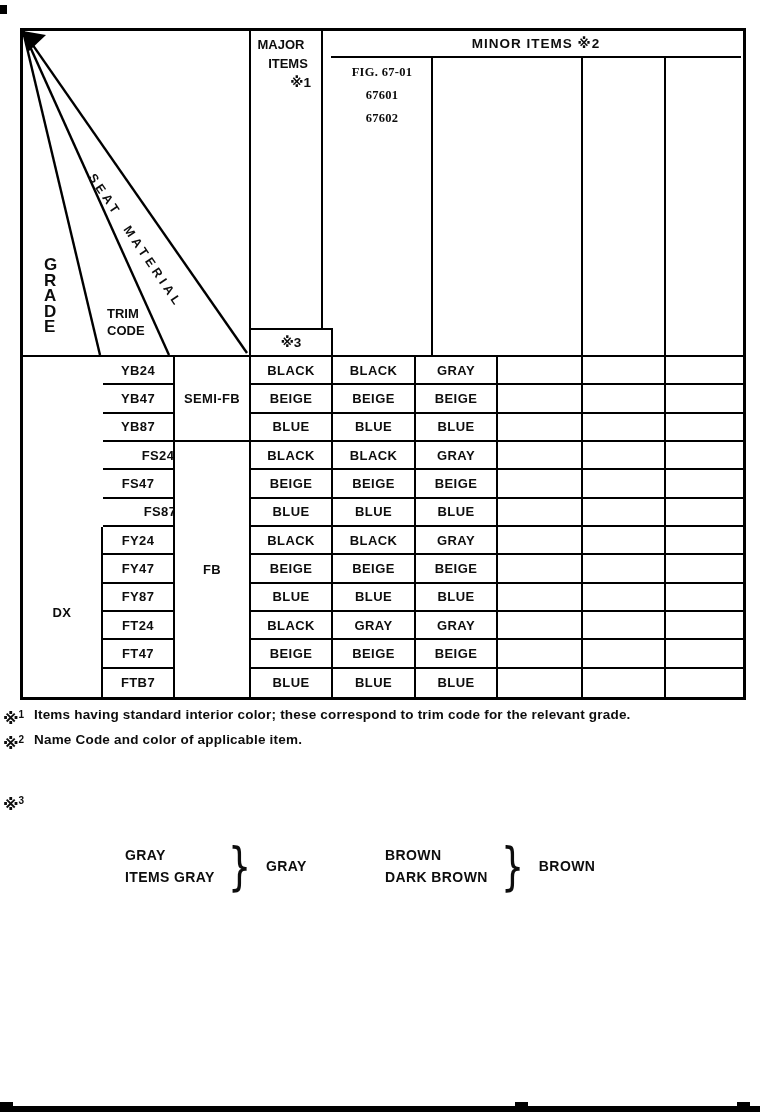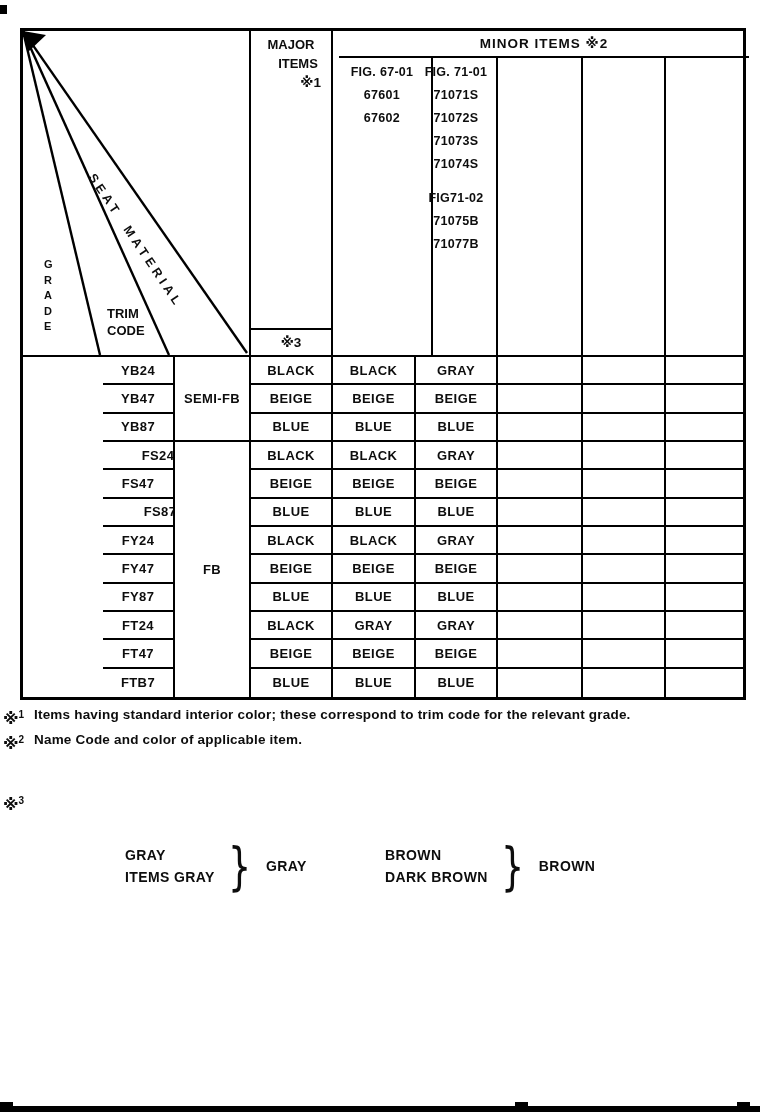--- a/index.html
+++ b/index.html
@@ -12,40 +12,40 @@
   
   .corner-blob{position:absolute;left:0;top:5px;width:7px;height:9px;background:#000;}
   .bottom-bar{position:absolute;left:0;top:1106px;width:760px;height:6px;background:#000;}
   .nub{position:absolute;top:1102px;width:13px;height:10px;background:#000;}
   
   .trim-table{position:absolute;left:20px;top:28px;width:726px;height:672px;border:3px solid #000;}
   .trim-table .inner{position:absolute;left:0;top:0;width:720px;height:666px;}
   
   .cell-corner{position:absolute;left:0;top:0;width:228px;height:324px;border-right:2px solid #000;}
   .cell-corner svg{position:absolute;left:0;top:0;}
-  .grade-label{position:absolute;left:21px;top:226px;width:13px;font-weight:bold;font-size:11px;
+  .grade-label{position:absolute;left:21px;top:226px;width:13px;font-weight:bold;font-size:17px;
     line-height:15.5px;word-break:break-all;letter-spacing:0;}
   .trimcode-label{position:absolute;left:84px;top:274px;width:50px;font-weight:bold;font-size:13px;line-height:17px;}
   .seatmat-label{position:absolute;left:74px;top:140px;transform:rotate(56deg);transform-origin:0 0;
     font-weight:bold;font-size:12.5px;letter-spacing:4px;word-spacing:7px;white-space:nowrap;}
   
-  .cell-major{position:absolute;left:228px;top:0;width:82px;height:297px;border-right:2px solid #000;
+  .cell-major{position:absolute;left:218px;top:0;width:82px;height:297px;border-right:2px solid #000;
     font-weight:bold;font-size:13px;line-height:19px;padding-top:4px;}
   .mj1{text-align:center;}
   .mj2{text-align:center;padding-left:14px;}
   .mj3{text-align:right;padding-right:10px;font-size:13.5px;}
   .cell-note3{position:absolute;left:228px;top:297px;width:82px;height:27px;border-top:2px solid #000;
     border-right:2px solid #000;font-weight:bold;font-size:13.5px;text-align:center;line-height:25px;}
   
-  .minor-banner{position:absolute;left:316px;top:0;width:410px;height:27px;border-bottom:2px solid #000;
+  .minor-banner{position:absolute;left:308px;top:0;width:410px;height:27px;border-bottom:2px solid #000;
     font-weight:bold;font-size:13.5px;text-align:center;line-height:26px;letter-spacing:1px;}
   
   .figcol{position:absolute;top:27px;height:297px;border-right:2px solid #000;padding-top:3px;
     font-weight:bold;font-size:12.5px;}
-  .figcol.c0{left:310px;width:100px;}
+  .figcol.c0{left:310px;width:100px;font-family:Liberation Serif, serif;}
   .figcol.c1{left:393px;width:82px;}
   .figcol.c2{left:475px;width:85px;}
   .figcol.c3{left:560px;width:83px;}
   .figcol.c4{left:643px;width:77px;border-right:none;}
   .figline{height:23px;line-height:23px;text-align:center;white-space:nowrap;letter-spacing:.3px;}
   .figline.gap{height:11px;}
   
   .tbody-grid{position:absolute;left:0;top:324px;width:720px;height:342px;border-top:2px solid #000;
     display:grid;grid-template-columns:80px 72px 76px 82px 83px 82px 85px 83px 77px;
     grid-template-rows:repeat(12,1fr);}
@@ -94,36 +94,26 @@
       </div>
       <div class="cell-note3">※3</div>
 
       <div class="minor-banner">MINOR ITEMS ※2</div>
 
       <div class="figcol c0">
           <div class="figline">FIG. 67-01</div>
           <div class="figline">67601</div>
           <div class="figline">67602</div>
         </div>
-      <div class="figcol c1">
-          <div class="figline">FIG. 71-01</div>
-          <div class="figline">71071S</div>
-          <div class="figline">71072S</div>
-          <div class="figline">71073S</div>
-          <div class="figline">71074S</div>
-          <div class="figline gap"></div>
-          <div class="figline">FIG71-02</div>
-          <div class="figline">71075B</div>
-          <div class="figline">71077B</div>
-        </div>
       <div class="figcol c2"></div>
       <div class="figcol c3"></div>
       <div class="figcol c4"></div>
 
       <div class="tbody-grid">
+          <div class="bc no-b" style="grid-area: 7 / 1 / span 6;">DX</div>
           <div class="bc no-b" style="grid-area: 4 / 3 / span 9;">FB</div>
           <div class="bc" style="grid-area: 1 / 3 / span 3;">SEMI-FB</div>
           <div class="bc" style="grid-area: 1 / 2;">YB24</div>
           <div class="bc" style="grid-area: 1 / 4;">BLACK</div>
           <div class="bc" style="grid-area: 1 / 5;">BLACK</div>
           <div class="bc" style="grid-area: 1 / 6;">GRAY</div>
           <div class="bc" style="grid-area: 1 / 7;"></div>
           <div class="bc" style="grid-area: 1 / 8;"></div>
           <div class="bc no-r" style="grid-area: 1 / 9;"></div>
           <div class="bc" style="grid-area: 2 / 2;">YB47</div>

